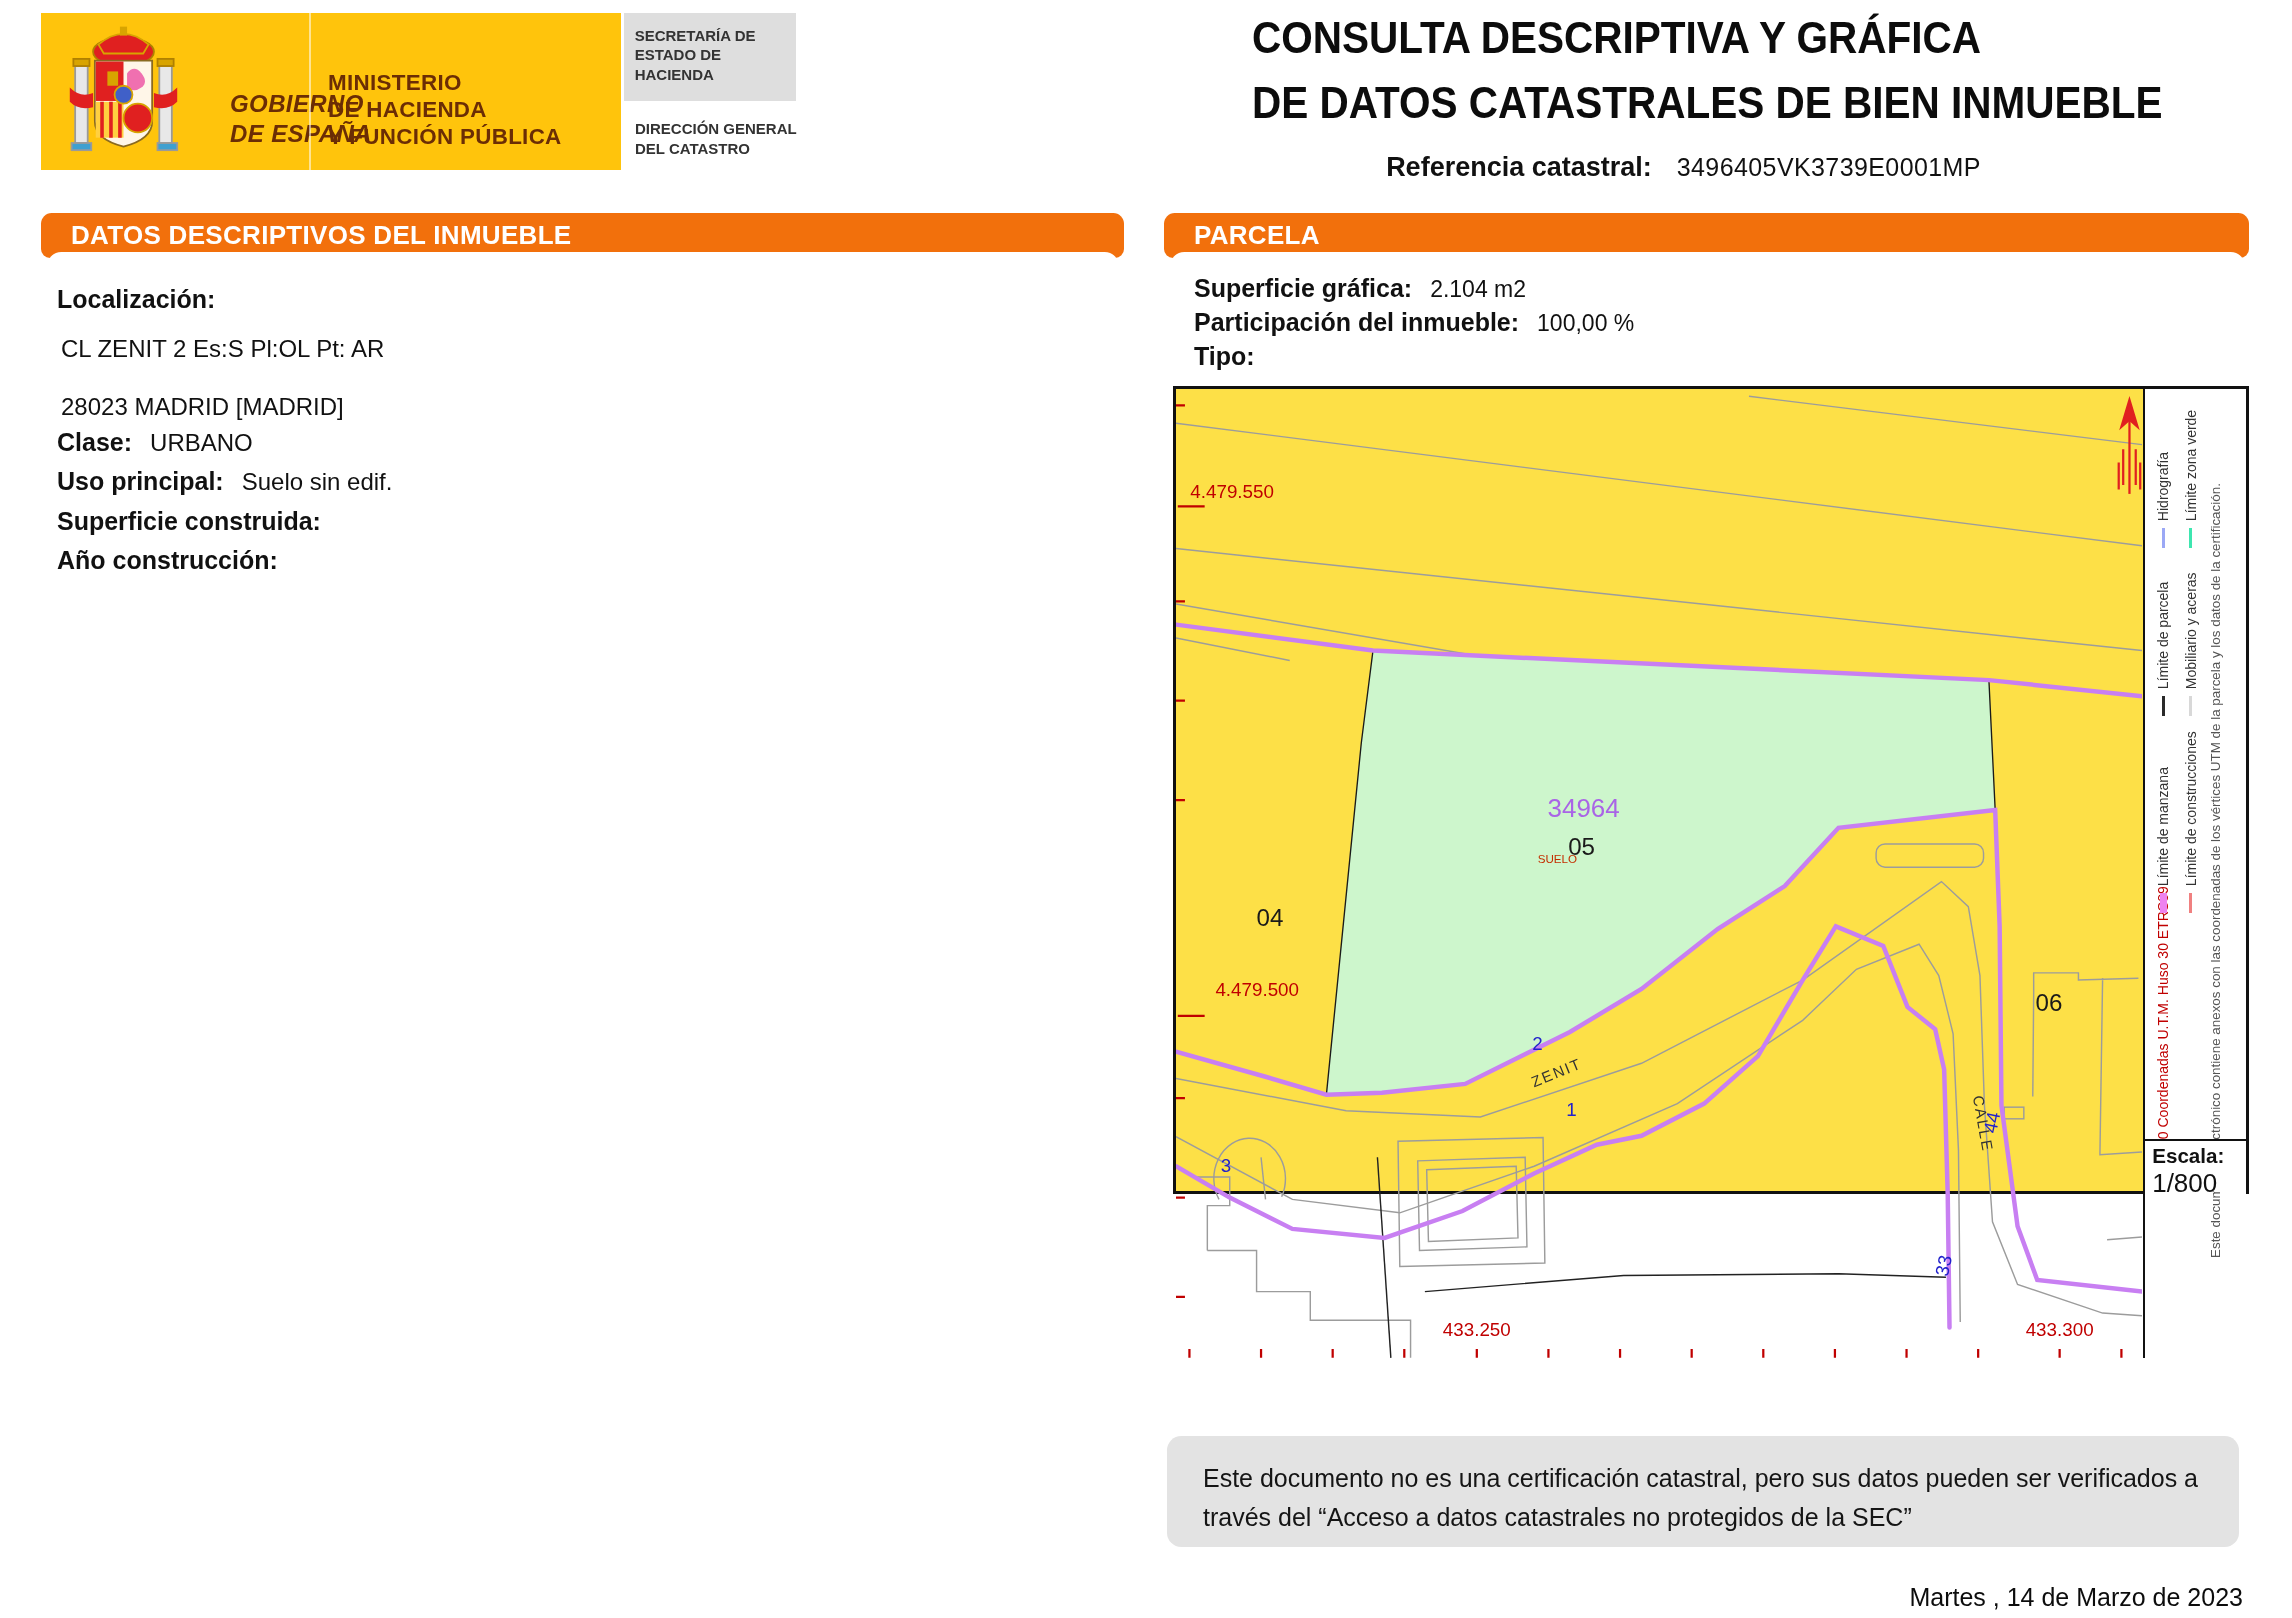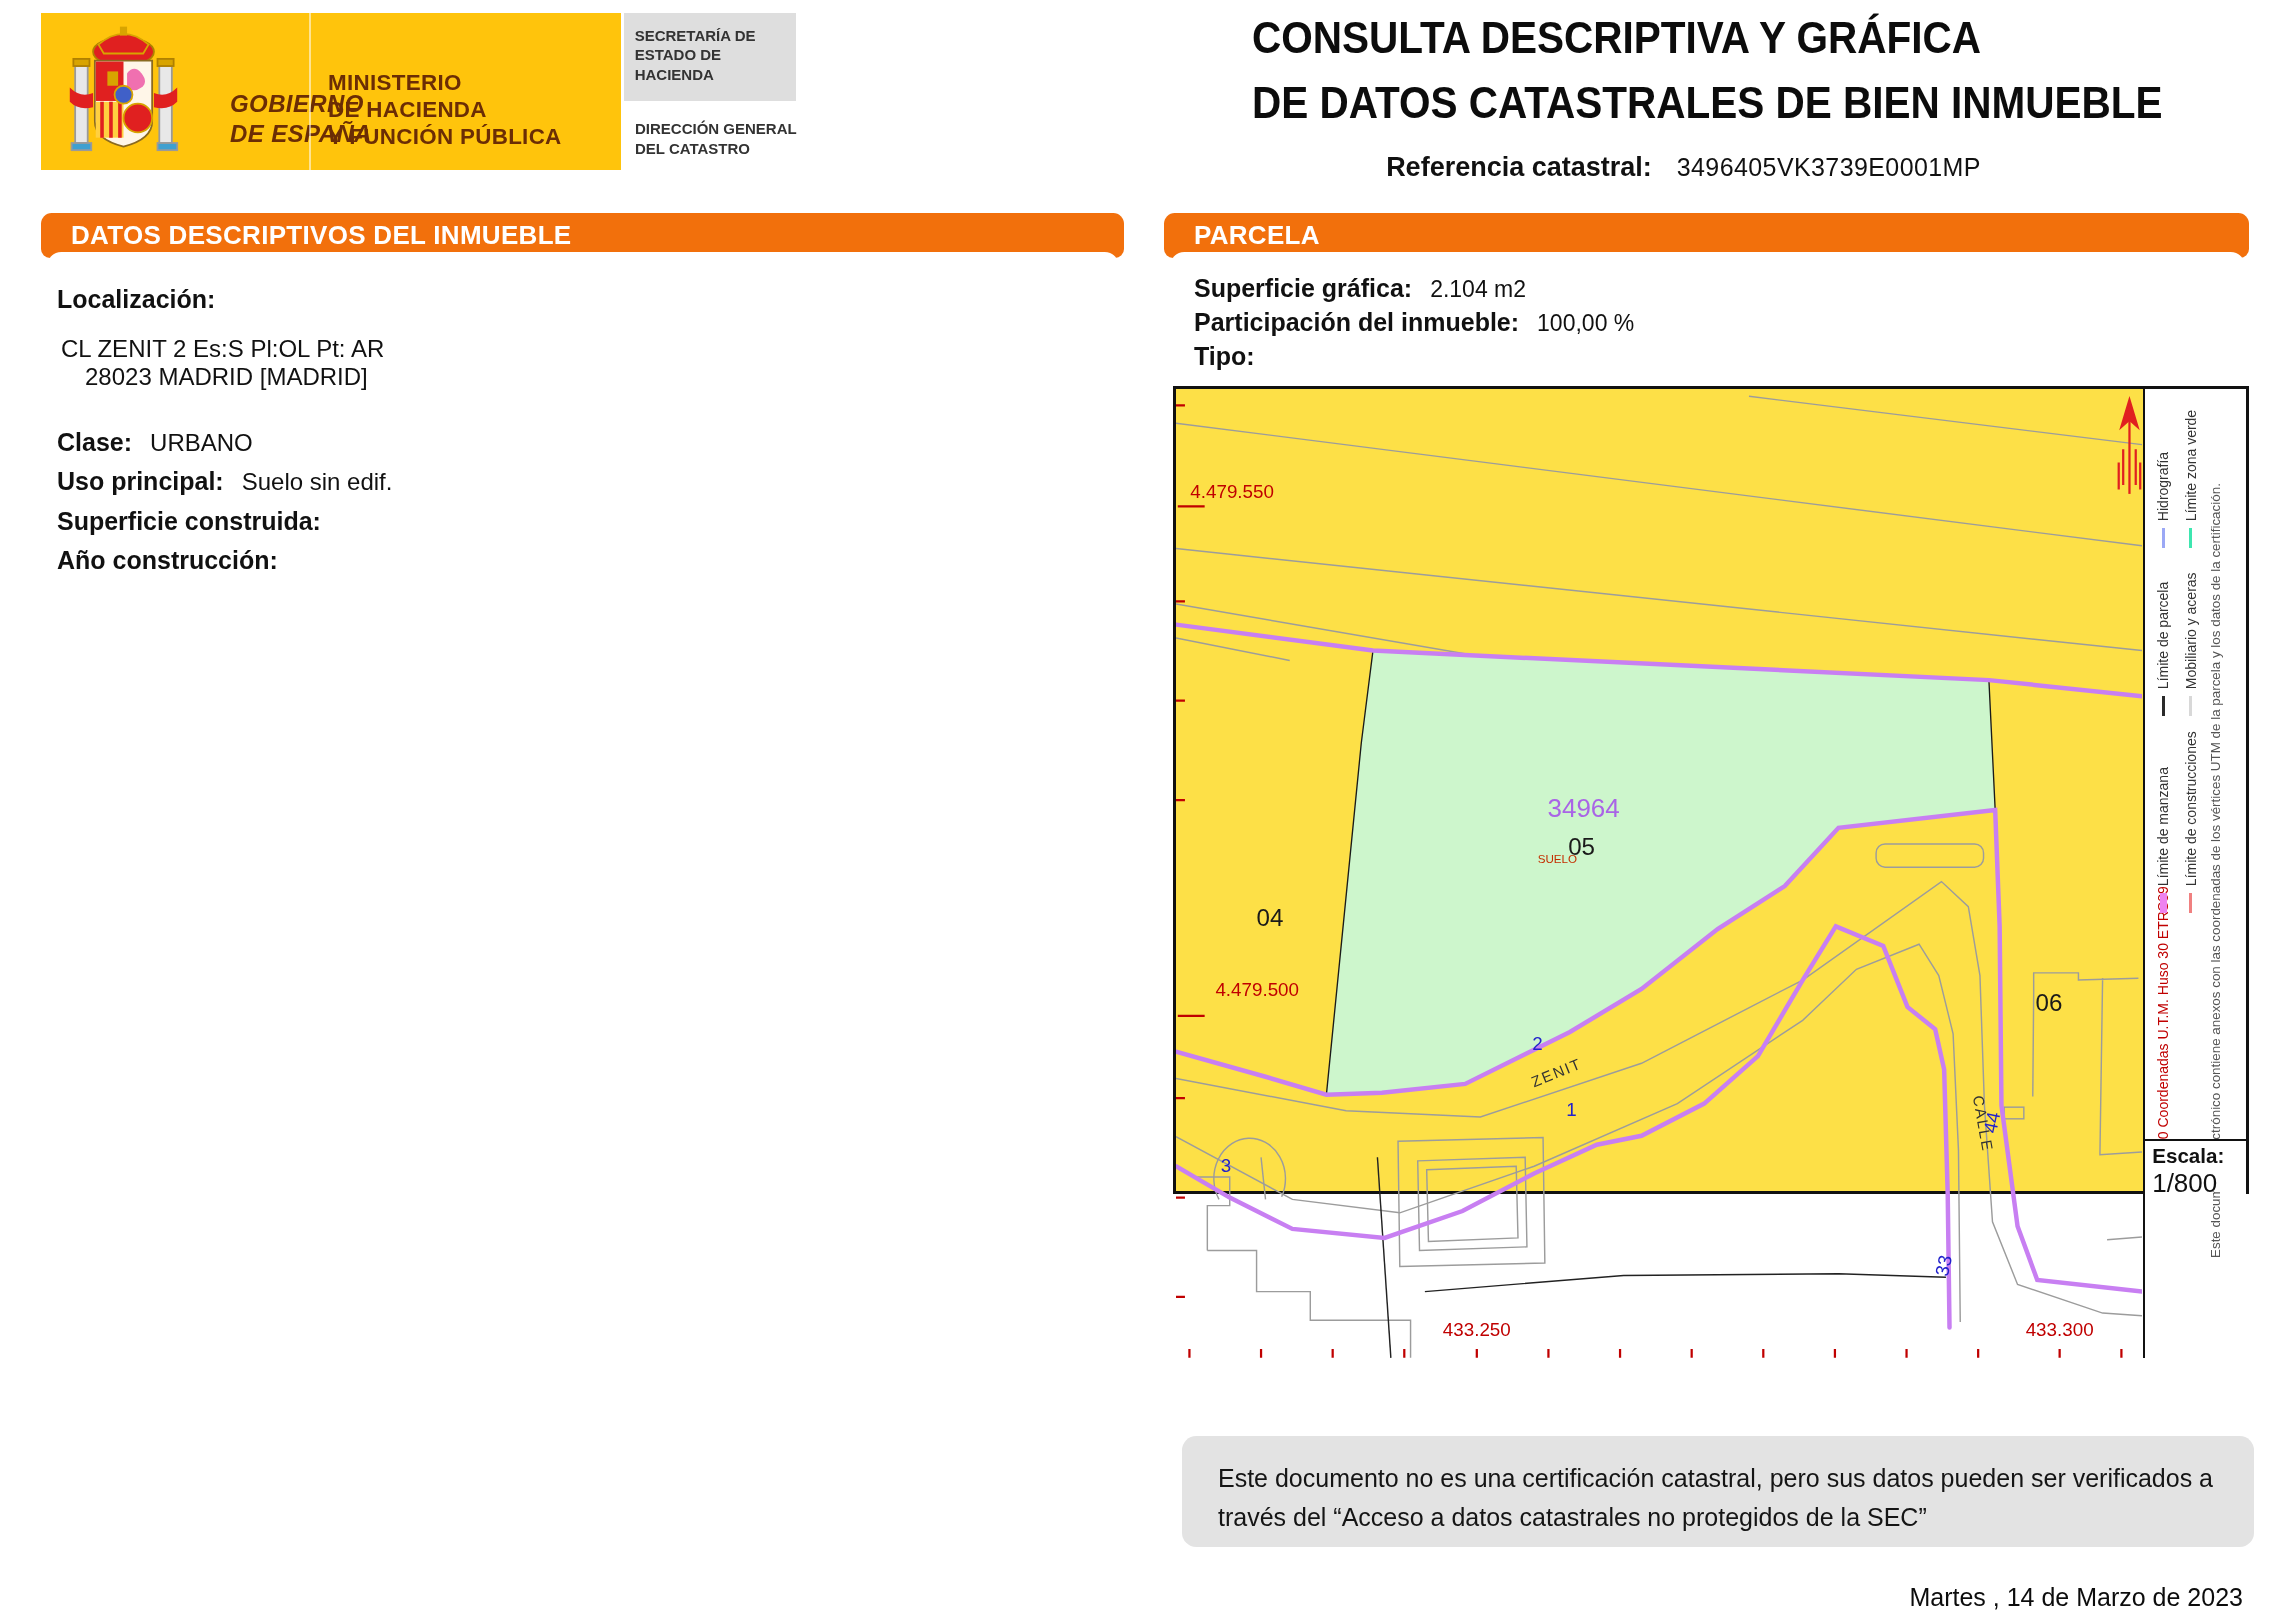--- a/index.html
+++ b/index.html
@@ -30,21 +30,21 @@
   .body-left { left:47px; top:252px; width:1072px; height:376px; }
   .bar-right { left:1164px; top:213px; width:1085px; }
   .body-right { left:1170px; top:252px; width:1075px; height:125px; }
 
   
   .fld-label { font-weight:bold; font-size:25px; }
   .fld-value { font-size:24px; }
   .row { display:flex; align-items:baseline; gap:18px; white-space:nowrap; }
   .loc-label { left:57px; top:285px; }
   .addr1 { left:61px; top:335px; }
-  .addr2 { left:61px; top:363px;margin-left:24px; }
+  .addr2 { left:61px; top:393px; }
   .row-clase { left:57px; top:428px; }
   .row-uso { left:57px; top:467px; }
   .row-sup { left:57px; top:507px;justify-content:flex-end; }
   .row-anio { left:57px; top:546px; }
 
   
   .row-supg { left:1194px; top:274px; }
   .row-part { left:1194px; top:308px; }
   .row-tipo { left:1194px; top:342px; }
   .fld-value-sm { font-size:23px; }
@@ -64,21 +64,21 @@
   .sw-constr { height:2.7px; background:#F08080; }
   .sw-aceras { height:2.7px; background:#D8D8D8; }
   .sw-verde { height:2.7px; background:#3EE6B0; }
   .lg-rednote { position:absolute; left:125px; height:27px; display:flex; align-items:center; font-size:14px; color:#C00000; white-space:nowrap; }
   .lg-graynote { position:absolute; left:49px; height:27px; display:flex; align-items:center; font-size:13.4px; color:#555; white-space:nowrap; }
   .escala-box { position:absolute; right:0; bottom:0; width:103px; height:52px; border-left:2.7px solid #111; border-top:2.7px solid #111; background:#fff; padding:2.7px 7.2px; }
   .escala-label { font-size:20.6px; font-weight:bold; }
   .escala-value { font-size:26px; }
 
   
-  .disclaimer { left:1167px; top:1436px; width:1072px; height:111px; background:#E3E3E3; border-radius:14.3px; padding:23px 36px; font-size:25px; color:#151515; line-height:1.55;margin-left:15px; }
+  .disclaimer { left:1167px; top:1436px; width:1072px; height:111px; background:#E3E3E3; border-radius:14.3px; padding:23px 36px; font-size:25px; color:#151515; line-height:1.55; }
   .date-line { left:1164px; top:1583px; width:1079px; text-align:right; font-size:25px; color:#0c0c0c; }
 </style>
 </head>
 <body>
 
 <div class="abs logo-block">
 
   <svg class="abs" style="left:27px;top:7.2px;" width="111" height="142" viewBox="0 0 124 158">
     <g stroke="#9a9a9a" stroke-width="2">
       <rect x="8" y="50" width="14" height="86" fill="#E8E8E8"></rect>

